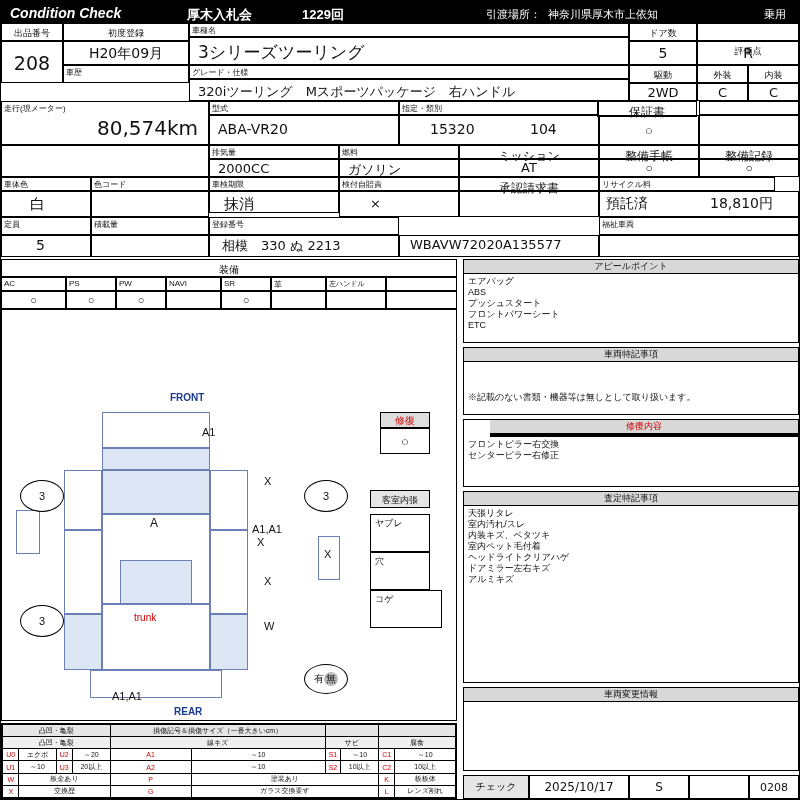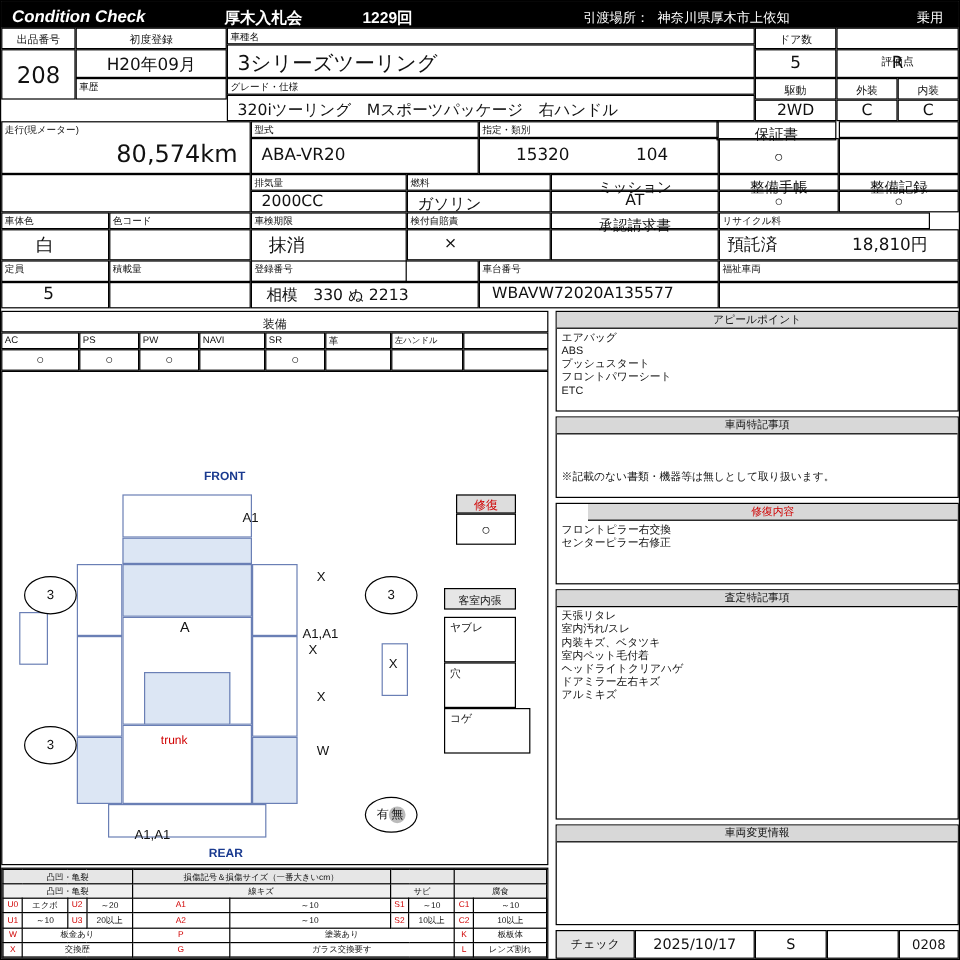--- a/index.html
+++ b/index.html
@@ -166,21 +166,21 @@
   </div>
   <div class="bx" style="left:90px;top:176px;width:118px;height:14px;">
     <div class="cell-lab">色コード</div>
   </div>
   <div class="bx" style="left:90px;top:190px;width:118px;height:26px;">
     <div style="position:absolute;left:8px;top:4px;font-size:13px;" class="val"></div>
   </div>
   <div class="bx" style="left:208px;top:176px;width:130px;height:14px;">
     <div class="cell-lab">車検期限</div>
   </div>
-  <div class="bx" style="left:208px;top:190px;width:130px;height:44px;">
+  <div class="bx" style="left:208px;top:190px;width:130px;height:22px;">
     <div style="position:absolute;left:14px;top:3px;font-size:15px;" class="val">抹消</div>
   </div>
   <div class="bx" style="left:338px;top:176px;width:120px;height:14px;">
     <div class="cell-lab">検付自賠責</div>
   </div>
   <div class="bx" style="left:338px;top:190px;width:120px;height:26px;">
     <div style="position:absolute;left:30px;top:4px;font-size:13px;" class="val">×</div>
   </div>
   <div class="bx" style="left:458px;top:176px;width:140px;height:14px;">
     <div class="cell-val tiny" style="padding-top:2px;">承認請求書</div>
@@ -206,23 +206,20 @@
     <div class="cell-lab">積載量</div>
   </div>
   <div class="bx" style="left:90px;top:234px;width:118px;height:22px;">
     <div style="position:absolute;left:10px;top:1px;font-size:13px;" class="val"></div>
   </div>
   <div class="bx" style="left:208px;top:216px;width:190px;height:18px;">
     <div class="cell-lab">登録番号</div>
   </div>
   <div class="bx" style="left:208px;top:234px;width:190px;height:22px;">
     <div style="position:absolute;left:12px;top:1px;font-size:13px;" class="val">相模　330 ぬ 2213</div>
-  </div>
-  <div class="bx" style="left:398px;top:216px;width:200px;height:18px;">
-    <div class="cell-lab">車台番号</div>
   </div>
   <div class="bx" style="left:398px;top:234px;width:200px;height:22px;">
     <div style="position:absolute;left:10px;top:1px;font-size:13px;" class="val">WBAVW72020A135577</div>
   </div>
   <div class="bx" style="left:598px;top:216px;width:200px;height:18px;">
     <div class="cell-lab">福祉車両</div>
   </div>
   <div class="bx" style="left:598px;top:234px;width:200px;height:22px;">
     <div style="position:absolute;left:10px;top:1px;font-size:13px;" class="val"></div>
   </div>
@@ -288,21 +285,21 @@
   </div>
 
   <div class="bx" style="left:462px;top:346px;width:336px;height:68px;">
     <div class="sec-title">車両特記事項</div>
     <div style="padding:30px 4px 0 4px;font-size:9px;line-height:11px;">
       <div>※記載のない書類・機器等は無しとして取り扱います。</div>
     </div>
   </div>
 
   <div class="bx" style="left:462px;top:418px;width:336px;height:68px;">
-    <div class="sec-title red" style="border-bottom:1px solid #000000;margin-left:26px;">修復内容</div>
+    <div class="sec-title red" style="border-bottom:4px solid #000000;margin-left:26px;">修復内容</div>
     <div style="padding:2px 4px;font-size:9px;line-height:11px;">
       <div>フロントピラー右交換</div>
       <div>センターピラー右修正</div>
     </div>
   </div>
 
   <div class="bx" style="left:462px;top:490px;width:336px;height:192px;">
     <div class="sec-title">査定特記事項</div>
     <div style="padding:2px 4px;font-size:9px;line-height:11px;">
       <div>天張リタレ</div>

